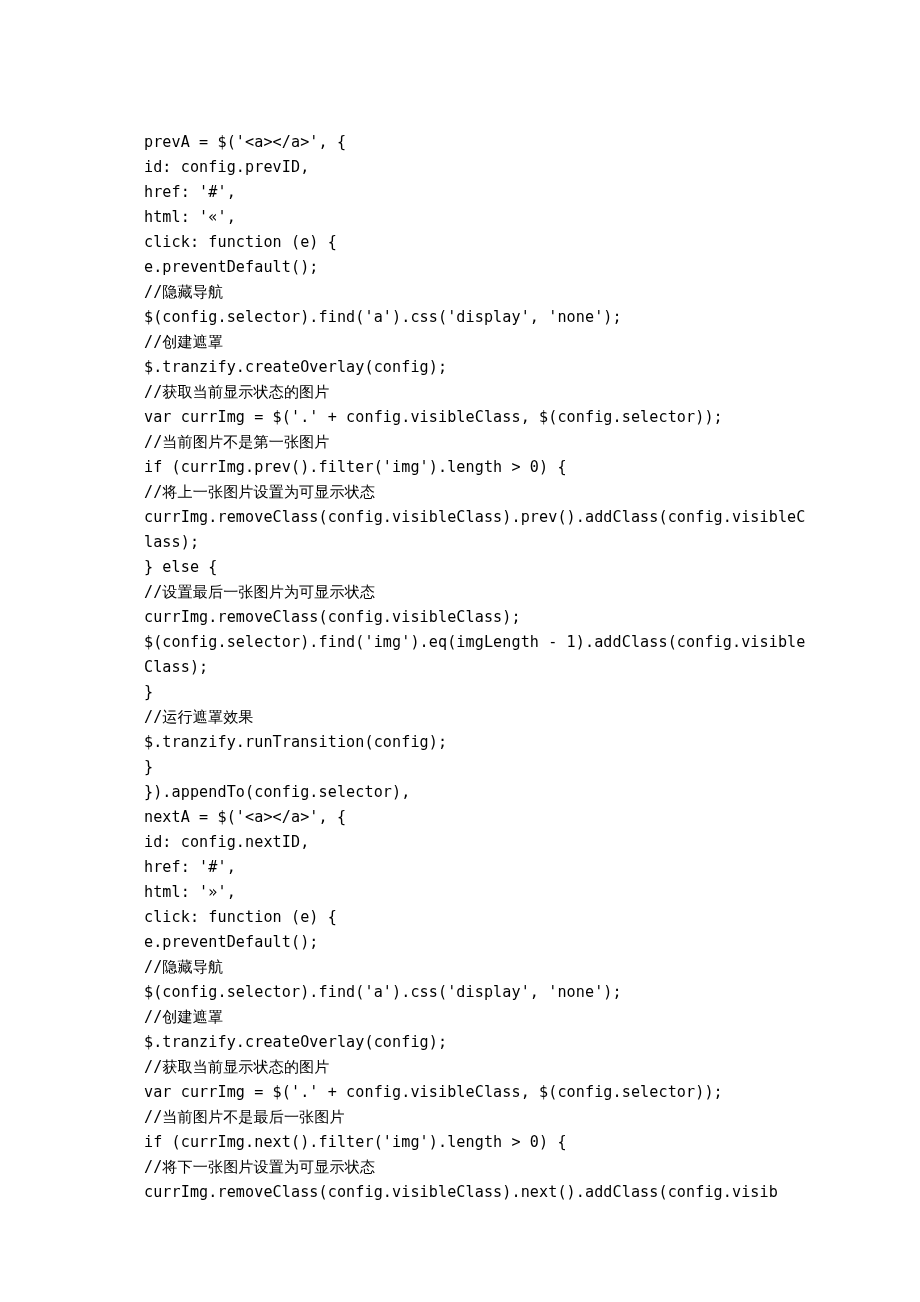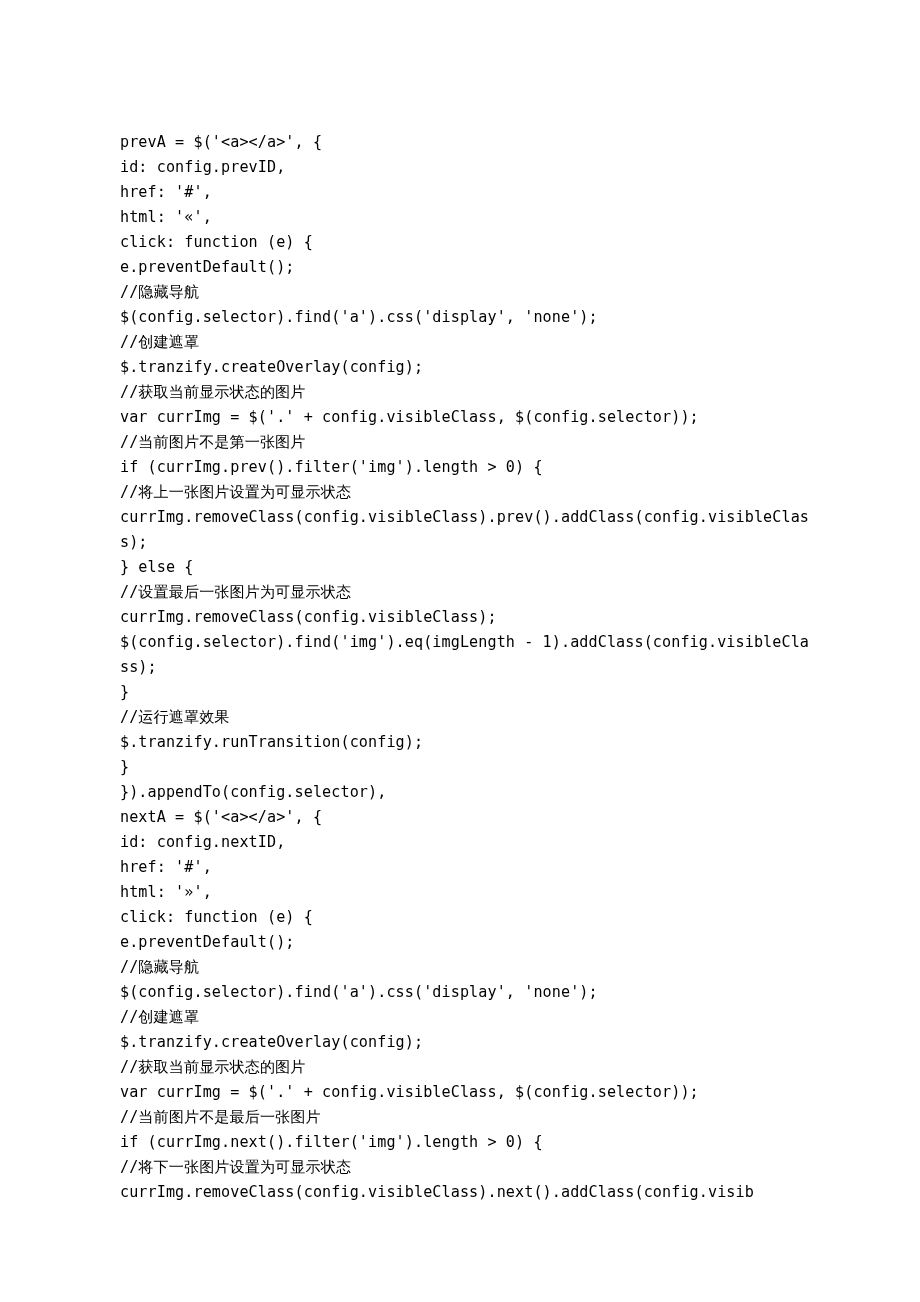--- a/index.html
+++ b/index.html
@@ -14,20 +14,21 @@
     padding: 130px 110px 0 120px;
   }
   .code-block {
     font-family: "SimSun", "NSimSun", "Songti SC", "FangSong", monospace;
     font-size: 15.1px;
     line-height: 25px;
     color: #000000;
     white-space: pre-wrap;
     word-break: break-all;
     letter-spacing: 0.1px;
+    margin-left: 24px;
   }
 </style>
 </head>
 <body>
 
 <div class="code-block"><span>prevA = $('&lt;a&gt;&lt;/a&gt;', {
 id: config.prevID,
 href: '#',
 html: '«',
 click: function (e) {

